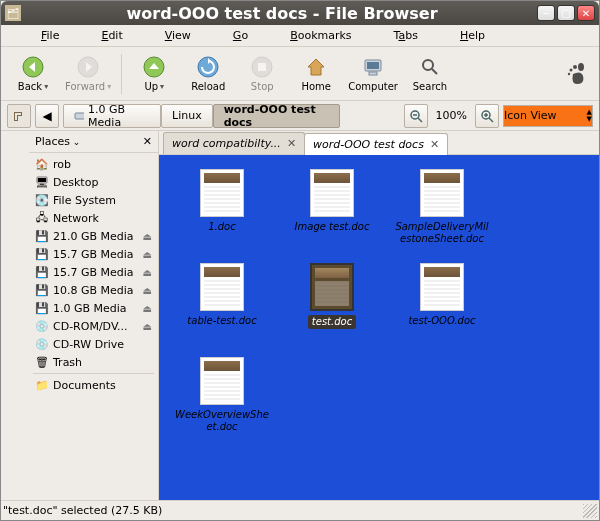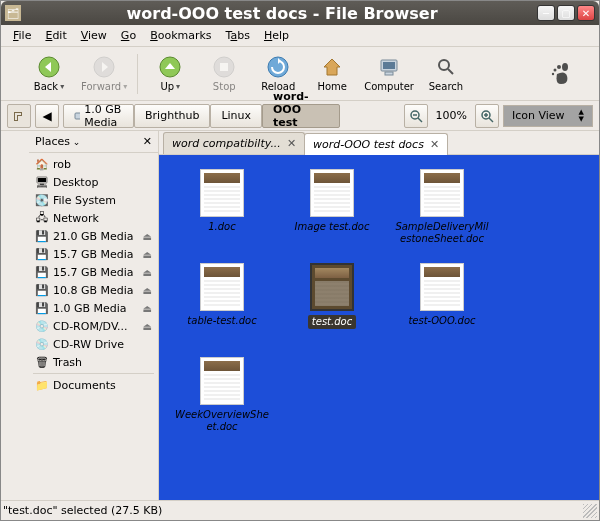--- a/index.html
+++ b/index.html
@@ -5,38 +5,38 @@
 * { box-sizing: border-box; margin: 0; padding: 0; font-family: "DejaVu Sans", "Liberation Sans", Arial, sans-serif; }
 body { background: #efebe7; font-size: 11px; color: #000; }
 .window { width: 600px; height: 521px; background: #efebe7; border: 1px solid #888; display: flex; flex-direction: column; }
 .titlebar { height: 24px; background: linear-gradient(to bottom, #5f5c57, #4a4742); display: flex; align-items: center; padding: 0 4px; color: #fff; border-radius: 6px 6px 0 0; }
 .title-icon { width: 16px; height: 16px; background: #c8b894; margin-right: 6px; display:inline-flex; align-items:center; justify-content:center; font-size:10px; }
 .title-text { flex: 1; text-align: center; font-weight: bold; font-size: 16px; }
 .win-btns { display: flex; gap: 2px; }
 .win-btn { width: 18px; height: 16px; border: 1px solid #333; background: linear-gradient(#f5f5f5,#ddd); font-size: 10px; display: flex; align-items: center; justify-content: center; cursor: pointer; border-radius: 3px; }
 .win-btn.close { background: linear-gradient(#f88,#d44); color:#fff; }
 .menubar { height: 22px; display: flex; align-items: center; padding: 0 6px; gap: 2px; border-bottom: 1px solid #d4cfc7; }
-.menu-item { padding: 2px 6px; cursor: pointer; }
+.menu-item { padding: 2px 6px; cursor: pointer; margin-left: 28px; }
 .menu-item u { text-decoration: underline; }
-.toolbar { height: 54px; display: flex; align-items: center; padding: 2px 22px; gap: 2px; border-bottom: 1px solid #d4cfc7; }
+.toolbar { height: 54px; display: flex; align-items: center; padding: 2px 6px; gap: 2px; border-bottom: 1px solid #d4cfc7; }
 .tbtn { display: flex; flex-direction: column; align-items: center; justify-content: center; min-width: 52px; height: 48px; font-size: 10px; cursor: pointer; padding: 2px 4px; border-radius: 3px; }
 .tbtn.disabled { opacity: 0.45; cursor: default; }
 .tbtn .ico { width: 24px; height: 24px; margin-bottom: 2px; display:flex; align-items:center; justify-content:center; font-size:18px; }
 .tbtn .arrow { font-size: 8px; margin-left: 2px; color: #555; }
 .tbtn .row { display:flex; align-items:center; }
 .tb-sep { width: 1px; height: 40px; background: #d4cfc7; margin: 0 4px; }
 .tb-spacer { flex:1; }
 .gnome-foot { width: 24px; height: 24px; margin-right: 4px; opacity: .85; }
 .locbar { height: 30px; display: flex; align-items: center; padding: 2px 6px; gap: 4px; border-bottom: 1px solid #d4cfc7; }
 .loc-btn { width: 24px; height: 24px; border: 1px solid #b8b0a4; background: linear-gradient(#fdfcfa,#e9e4dc); display:flex; align-items:center; justify-content:center; font-size:12px; cursor:pointer; border-radius:2px; }
 .loc-btn.toggle { background: #e9e4dc; }
 .crumb { height: 24px; padding: 0 10px; border: 1px solid #b8b0a4; background: linear-gradient(#fdfcfa,#e9e4dc); display:flex; align-items:center; gap:4px; cursor:pointer; border-radius:2px; font-size:11px; }
 .crumb.active { background: #c9c1b4; border-color:#a49b8c; font-weight:bold; }
 .zoom-lbl { font-size:11px; padding: 0 4px; }
-.viewsel { height:22px; border:1px solid #b8b0a4; background:#a3a3a3; font-size:11px; padding:0 8px; display:flex; align-items:center; gap:4px; min-width:90px; }
+.viewsel { height:22px; border:1px solid #b8b0a4; background:#f97316; font-size:11px; padding:0 0; display:flex; align-items:center; gap:4px; min-width:90px; }
 .body-area { flex:1; display:flex; min-height:0;padding-left:28px; }
 .sidebar { width: 130px; background:#efebe7; border-right:1px solid #d4cfc7; display:flex; flex-direction:column; }
 .side-head { height:22px; display:flex; align-items:center; justify-content:space-between; padding:0 6px; border-bottom:1px solid #d4cfc7; font-size:11px; }
 .side-head .close-x { cursor:pointer; font-size:11px; }
 .side-list { flex:1; overflow:auto; padding:2px 0; }
 .side-item { display:flex; align-items:center; gap:4px; padding:2px 6px; font-size:11px; cursor:pointer; height:18px; }
 .side-item .sico { width:14px; height:14px; display:flex; align-items:center; justify-content:center; font-size:11px; }
 .side-item .eject { margin-left:auto; font-size:10px; color:#777; }
 .side-sep { height:1px; background:#d4cfc7; margin:2px 4px; }
 .main { flex:1; display:flex; flex-direction:column; background:#1d4ed8;font-style:italic; }
@@ -114,38 +114,38 @@
           <svg width="22" height="22">
             <circle cx="11" cy="11" r="10" fill="#8fc857" stroke="#5a8a2f"></circle>
             <path d="M6 13 L11 7 L16 13 Z" fill="#fff"></path>
           </svg>
         </div>
       <div class="row">
           <span>Up</span>
           <span class="arrow">▾</span>
         </div>
     </div>
-    <div class="tbtn disabled">
-      <div class="ico">
-          <svg width="22" height="22">
-            <circle cx="11" cy="11" r="10" fill="#ccc" stroke="#aaa"></circle>
-            <rect x="7" y="7" width="8" height="8" fill="#fff"></rect>
-          </svg>
-        </div>
-      <span>Stop</span>
-    </div>
     <div class="tbtn">
       <div class="ico">
           <svg width="22" height="22">
             <circle cx="11" cy="11" r="10" fill="#6fa9d8" stroke="#3d7bb0"></circle>
             <path d="M11 5 A6 6 0 1 1 5 11" fill="none" stroke="#fff" stroke-width="2"></path>
             <path d="M11 2 L14 5 L11 8 Z" fill="#fff"></path>
           </svg>
         </div>
       <span>Reload</span>
+    </div>
+    <div class="tbtn disabled">
+      <div class="ico">
+          <svg width="22" height="22">
+            <circle cx="11" cy="11" r="10" fill="#ccc" stroke="#aaa"></circle>
+            <rect x="7" y="7" width="8" height="8" fill="#fff"></rect>
+          </svg>
+        </div>
+      <span>Stop</span>
     </div>
     <div class="tbtn">
       <div class="ico">
           <svg width="22" height="22">
             <path d="M3 11 L11 3 L19 11 L16 11 L16 19 L6 19 L6 11 Z" fill="#d9a659" stroke="#a3762f"></path>
           </svg>
         </div>
       <span>Home</span>
     </div>
     <div class="tbtn">
@@ -187,23 +187,20 @@
     </div>
     <div class="loc-btn">◀</div>
     <div id="crumbs" style="display:flex; gap:0; flex:1;">
     <div class="crumb">
           <svg width="12" height="12">
             <rect x="1" y="3" width="10" height="6" rx="1" fill="#c9d4de" stroke="#7a8b99"></rect>
           </svg>
           <span>1.0 GB Media</span>
         </div>
         <div class="crumb">
-          <span>Brighthub</span>
-        </div>
-        <div class="crumb">
           <span>Linux</span>
         </div>
         <div class="crumb active">
           <span>word-OOO test docs</span>
         </div>
       </div>
     <div style="flex:0.2"></div>
     <div class="loc-btn">
         <svg width="14" height="14">
           <circle cx="6" cy="6" r="4" fill="none" stroke="#466" stroke-width="1.5"></circle>

